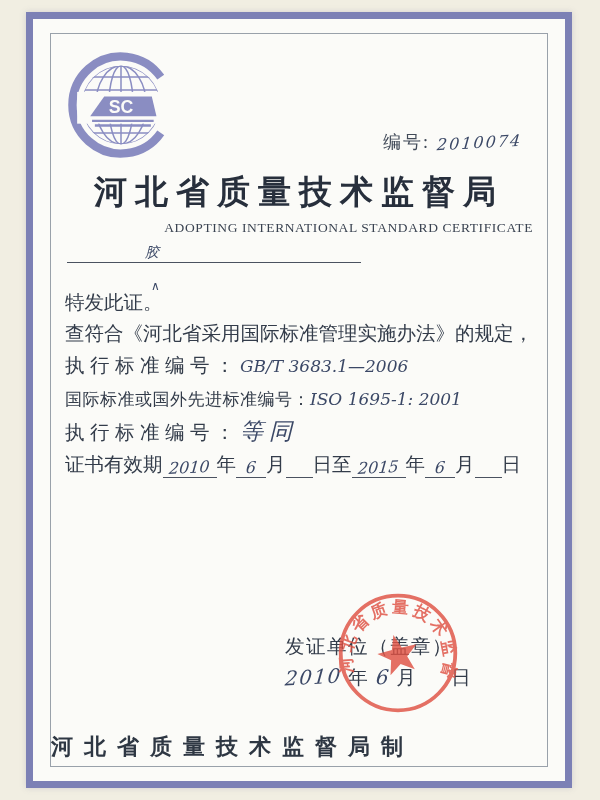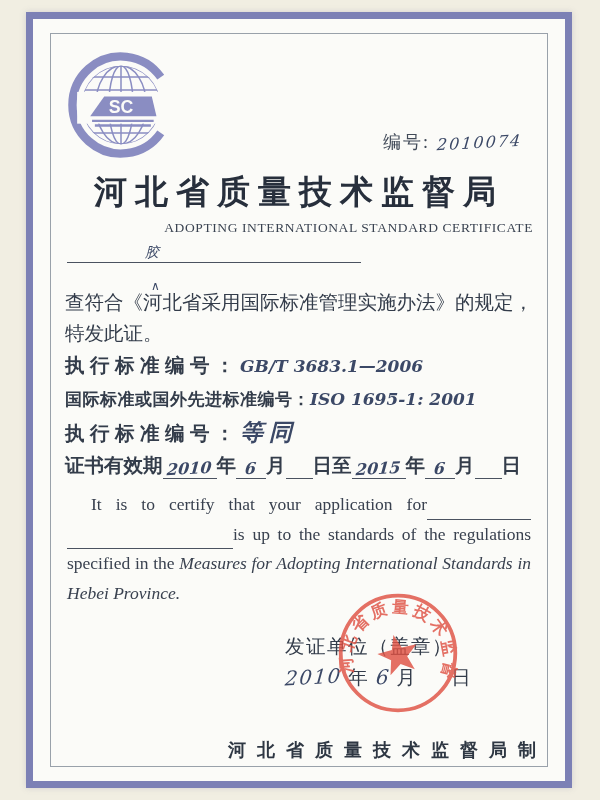--- a/index.html
+++ b/index.html
@@ -51,21 +51,21 @@
   .caret-mark{
     position:absolute;top:20px;left:84px;font-size:12px;color:#3b4866;font-style:normal;
   }
   .para{margin:4px 0 0 0;font-size:19.5px;line-height:27px;color:#333c4a;}
   .indent{text-indent:34px;}
   .product-underline{
     display:inline-block;border-bottom:1.5px solid #4a5260;
     min-width:232px;text-indent:0;vertical-align:bottom;padding:0 2px;
   }
   .hw-product{font-size:15px;white-space:nowrap;letter-spacing:.5px;}
-  .field{margin-top:5px;white-space:nowrap;font-weight:bold;}
+  .field{margin-top:5px;white-space:nowrap;}
   .spread{letter-spacing:5.5px;}
   .hw-val{font-size:17px;}
   .intl-label{font-size:17px;letter-spacing:.5px;}
   .hw-degree{font-size:23px;letter-spacing:6px;text-align:center;}
   .blank{
     display:inline-block;border-bottom:1.5px solid #4a5260;
     text-align:center;vertical-align:bottom;height:24px;
   }
   .b-year{width:54px;}
   .b-month{width:30px;}
@@ -81,22 +81,22 @@
     position:absolute;top:597px;left:234px;font-size:19.5px;
     line-height:31px;letter-spacing:1.5px;color:#333c4a;white-space:nowrap;
   }
   .issue-date .hw-big{font-size:20px;}
   .daygap{display:inline-block;width:34px;}
   .seal{
     position:absolute;top:558px;left:286px;width:122px;height:122px;
     opacity:.82;pointer-events:none;
   }
   .footer{
-    position:absolute;left:0;right:0;bottom:4px;text-align:right;
-    font-size:18px;letter-spacing:11px;color:#2e3743;font-weight:600;
+    position:absolute;left:0;right:0;bottom:4px;text-align:left;
+    font-size:22px;letter-spacing:11px;color:#2e3743;font-weight:600;
     white-space:nowrap;
   }
 </style>
 </head>
 <body>
 
 <div class="page">
   <div class="inner">
     <div class="content">
 
@@ -136,32 +136,31 @@
       <h1 class="title">河北省质量技术监督局</h1>
       <div class="subtitle">ADOPTING INTERNATIONAL STANDARD CERTIFICATE</div>
 
       <div class="company-line">
         <span class="company-underline">
           <span class="hw insert-note">胶</span>
           <span class="caret-mark">∧</span>
         </span>
       </div>
 
+      <p class="para">特发此证。</p>
       <p class="para">查符合《河北省采用国际标准管理实施办法》的规定，</p>
-      <p class="para">特发此证。</p>
 
       <p class="para field"><span class="spread">执行标准编号：</span><span class="hw hw-val">GB/T 3683.1—2006</span></p>
 
       <p class="para field"><span class="intl-label">国际标准或国外先进标准编号：</span><span class="hw hw-val">ISO 1695-1: 2001</span></p>
 
       <p class="para field"><span class="spread">执行标准编号：</span><span class="hw hw-degree">等同</span></p>
 
       <p class="para field"><span>证书有效期</span><span class="blank b-year"><span class="hw hw-num">2010</span></span><span>年</span><span class="blank b-month"><span class="hw hw-num">6</span></span><span>月</span><span class="blank b-day"></span><span>日至</span><span class="blank b-year"><span class="hw hw-num">2015</span></span><span>年</span><span class="blank b-month"><span class="hw hw-num">6</span></span><span>月</span><span class="blank b-day"></span><span>日</span></p>
 
-      <p class="english"><span>It is to certify that your application for</span><span class="eblank eb1"></span><span class="eblank eb2"></span><span>is up to the standards of the regulations specified in the</span> <i>Measures for Adopting International Standards in Hebei Province.</i></p>
 
       <div class="issuance">
         <div>发证单位（盖章）</div>
         <div class="issue-date"><span class="hw hw-num hw-big">2010</span> <span>年</span> <span class="hw hw-num hw-big">6</span> <span>月</span><span class="daygap"></span><span>日</span></div>
       </div>
 
       <div class="seal">
         <svg width="122" height="122" viewBox="0 0 115 115">
           <defs>
             <path id="sealArc" d="M 16 78 A 44 44 0 1 1 99 78" fill="none"></path>

